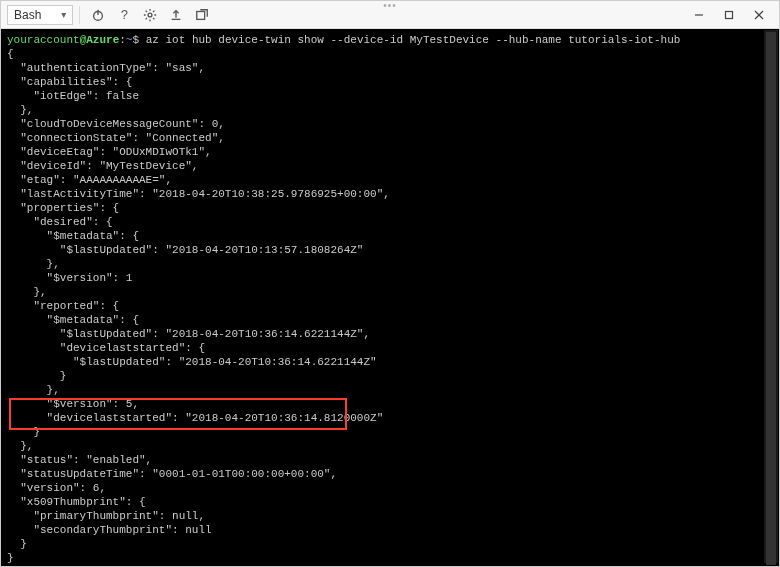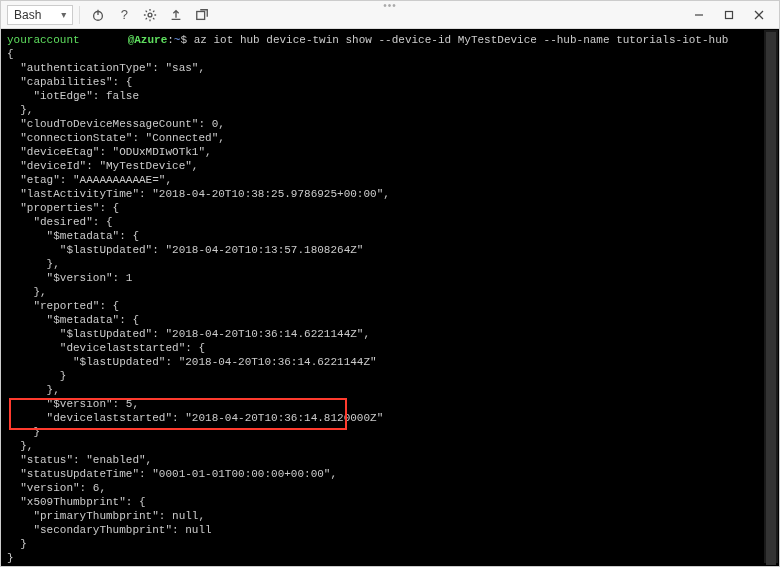--- a/index.html
+++ b/index.html
@@ -63,21 +63,21 @@
     font-family: "Consolas", "Menlo", "Courier New", monospace;
     font-size: 11px;
     line-height: 14px;
     padding: 4px 6px;
     height: calc(567px - 28px);
     overflow: hidden;
     white-space: pre;
     position: relative;
   }
   .prompt-user { color: #5fdf5f; font-weight: normal; }
-  .prompt-host { color: #5fdf5f; font-weight: bold; margin-left: 48px; }
+  .prompt-host { color: #5fdf5f; font-weight: bold; }
   .prompt-tilde { color: #7aa7ff; }
   .prompt-dollar { color: #ccc; }
   .cmd { color: #ccc; }
   .hl-box {
     border: 2px solid #ff3b2e;
     position: absolute;
     pointer-events: none;
   }
   .scrollbar {
     position: absolute;

